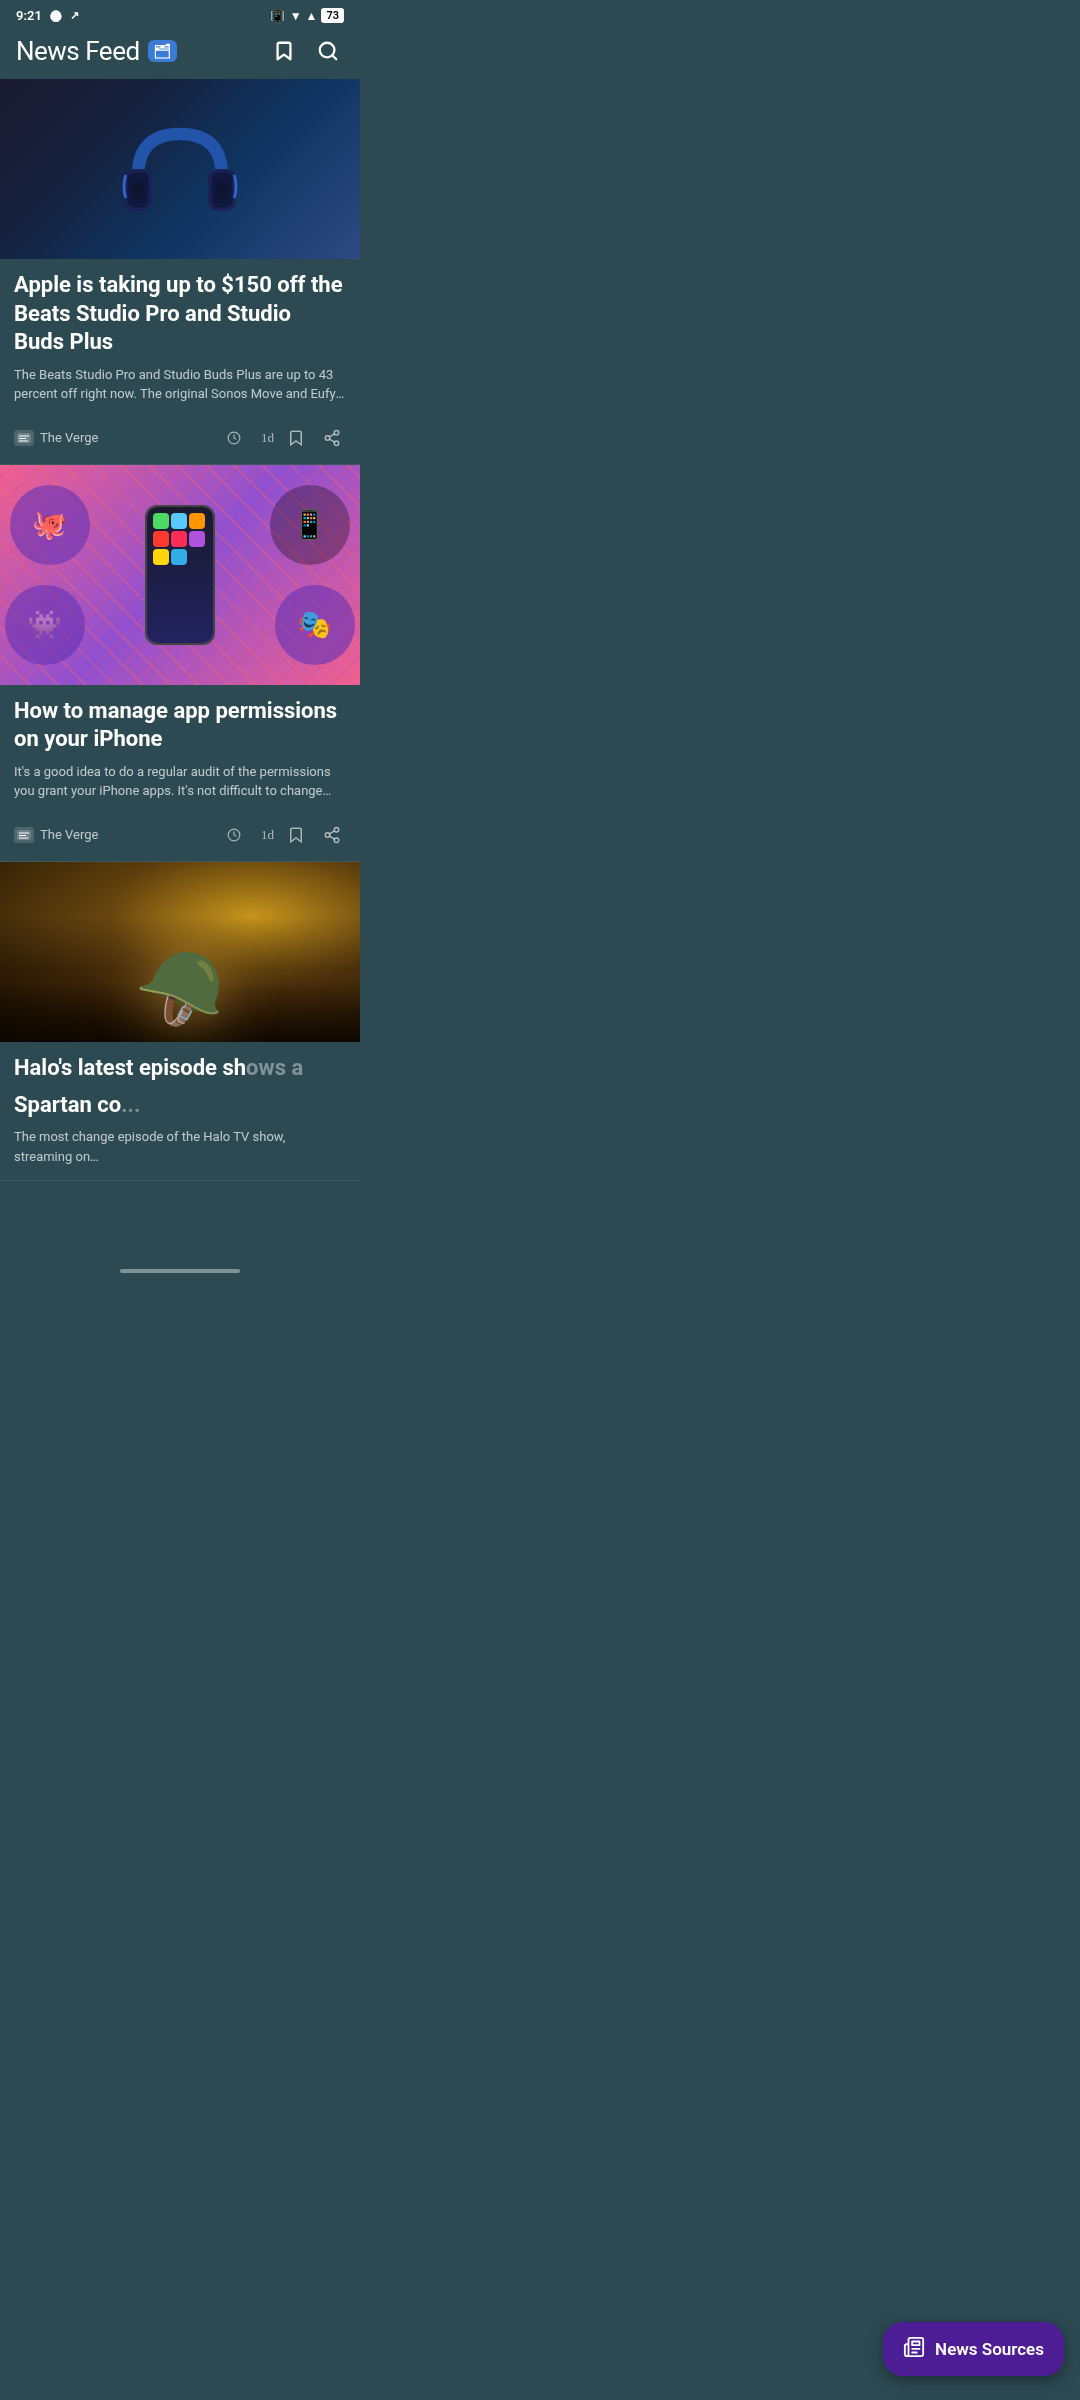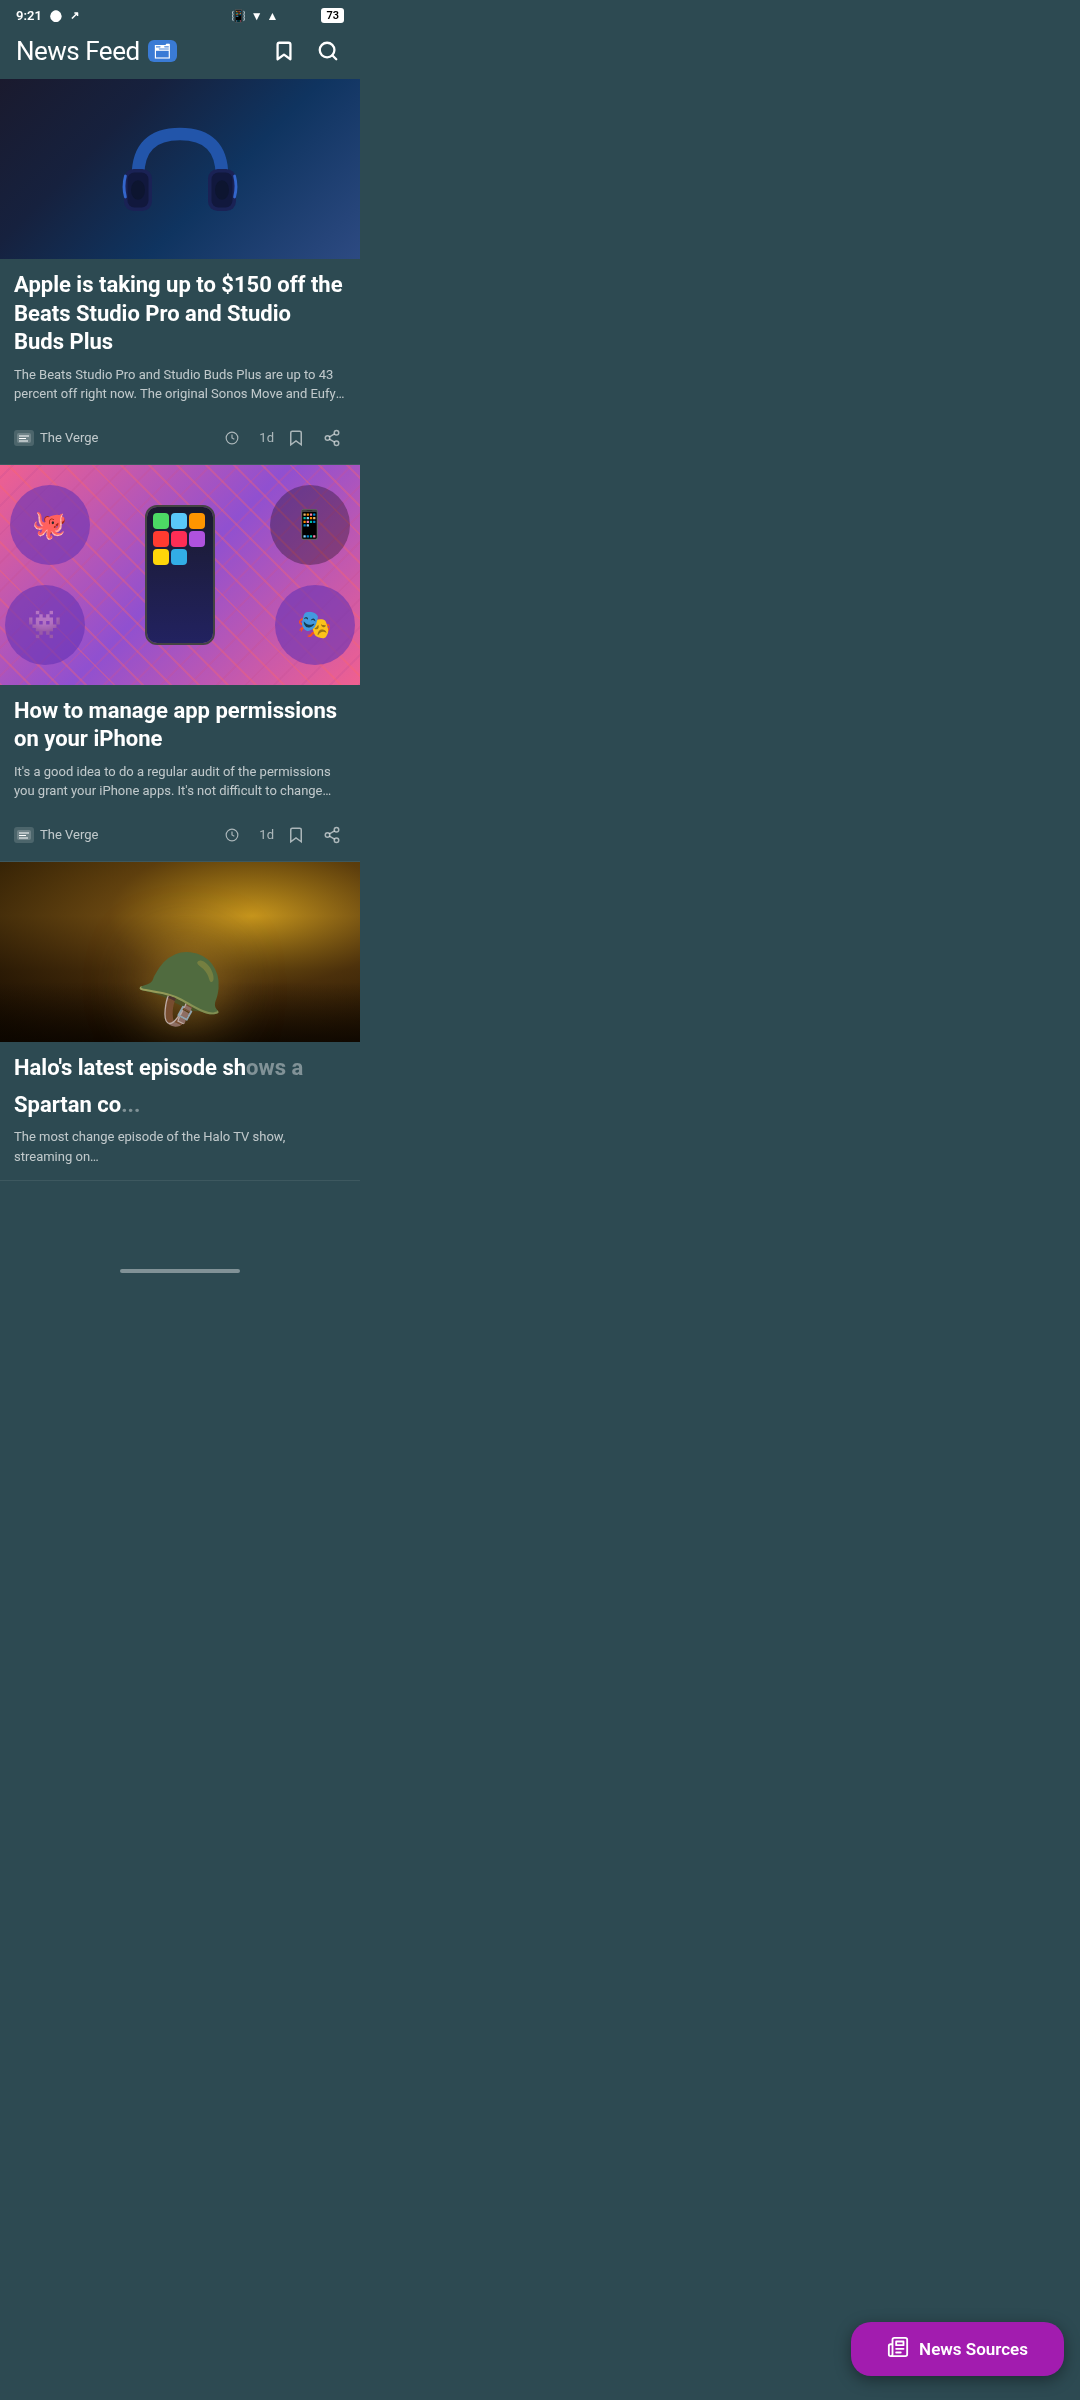--- a/index.html
+++ b/index.html
@@ -175,39 +175,40 @@
       align-items: center;
       gap: 8px;
     }
 
     .news-time {
       display: flex;
       align-items: center;
       gap: 20px;
       font-size: 13px;
       color: rgba(255,255,255,0.6);
+      font-family: Liberation Serif, serif;
     }
 
     .action-btn {
       width: 28px;
       height: 28px;
       display: flex;
       align-items: center;
       justify-content: center;
       cursor: pointer;
     }
 
     
     .bottom-fab {
       position: fixed;
       bottom: 24px;
       right: 16px;
-      background: #a21caf;
+      background: #4c1d95;
       border-radius: 20px;
-      padding: 14px 36px;
+      padding: 14px 20px;
       display: flex;
       align-items: center;
       gap: 10px;
       box-shadow: 0 4px 16px rgba(0,0,0,0.4);
       cursor: pointer;
       z-index: 100;
     }
     .fab-icon {
       font-size: 18px;
     }
@@ -276,21 +277,21 @@
 <div class="status-bar">
   <div class="status-left">
     <span>9:21</span>
     <span style="font-size:11px;">⬤</span>
     <span style="font-size:11px;">↗</span>
   </div>
   <div class="status-right">
     <span style="font-size:12px;">📳</span>
     <span style="font-size:12px;">▼</span>
     <span style="font-size:12px;">▲</span>
-    <span style="font-size:11px; background:#fff; color:#000; padding:1px 5px; border-radius:3px;margin-left:39px;">73</span>
+    <span style="font-size:11px; background:#fff; color:#000; padding:1px 5px; border-radius:3px;">73</span>
   </div>
 </div>
 
 <div class="header">
   <div class="header-title-row">
     <h1 class="header-title">News Feed</h1>
     <div class="header-badge">
       <span>🗂</span>
     </div>
   </div>

